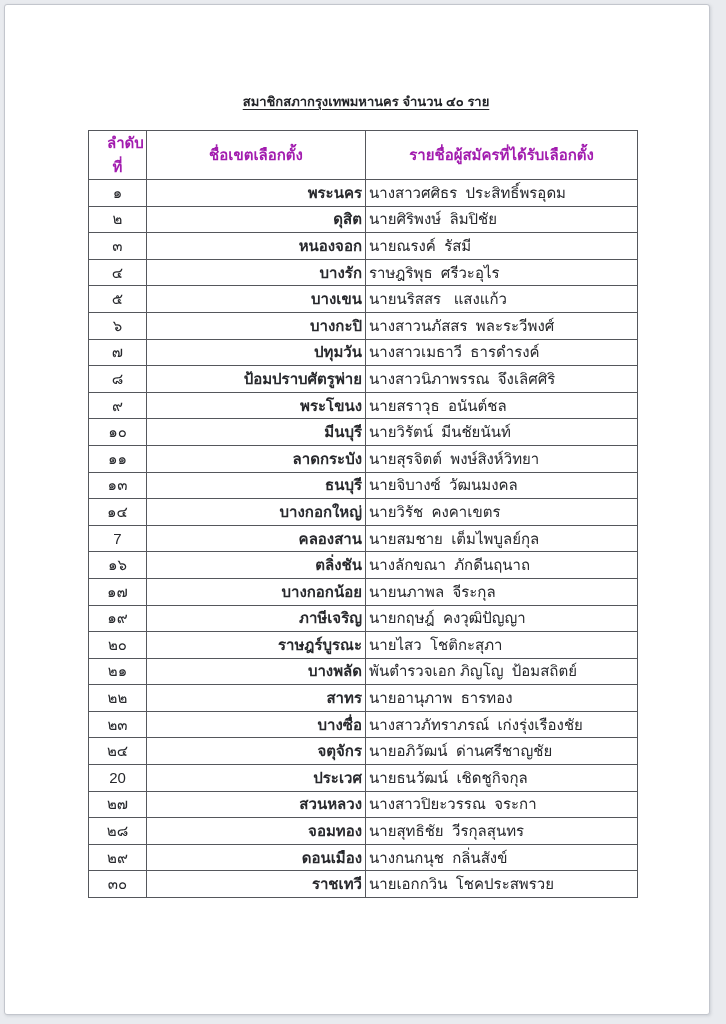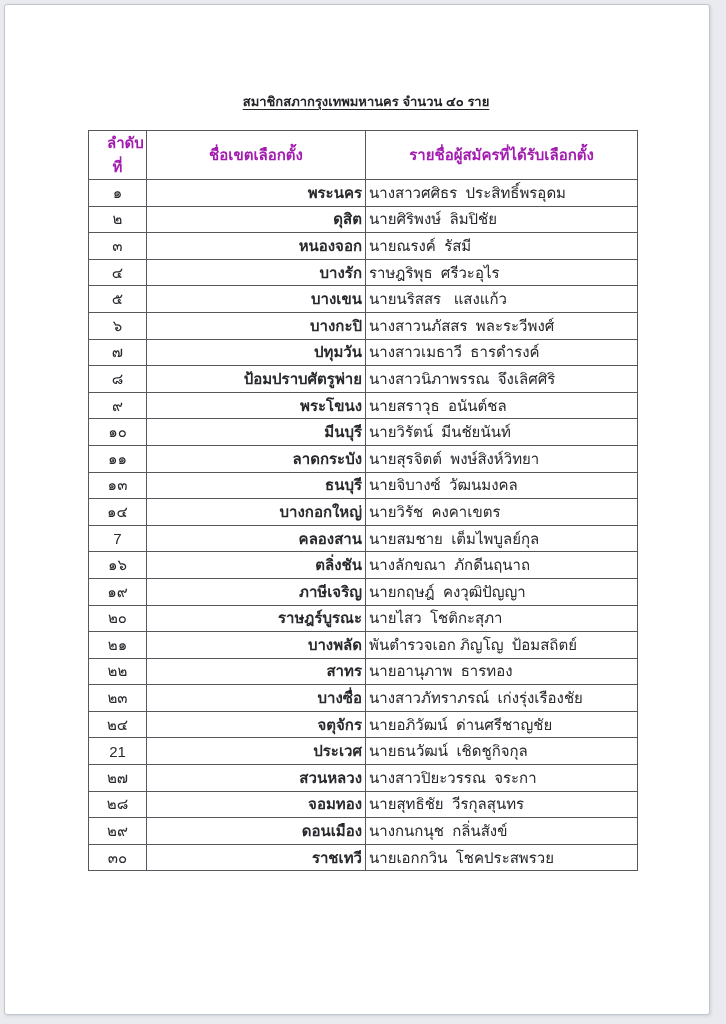--- a/index.html
+++ b/index.html
@@ -164,20 +164,25 @@
           <td class="cell-no">7</td>
           <td class="cell-dist">คลองสาน</td>
           <td class="cell-name">นายสมชาย  เต็มไพบูลย์กุล</td>
         </tr>
         <tr>
           <td class="cell-no">๑๖</td>
           <td class="cell-dist">ตลิ่งชัน</td>
           <td class="cell-name">นางลักขณา  ภักดีนฤนาถ</td>
         </tr>
         <tr>
+          <td class="cell-no">๑๗</td>
+          <td class="cell-dist">บางกอกน้อย</td>
+          <td class="cell-name">นายนภาพล  จีระกุล</td>
+        </tr>
+        <tr>
           <td class="cell-no">๑๙</td>
           <td class="cell-dist">ภาษีเจริญ</td>
           <td class="cell-name">นายกฤษฎ์  คงวุฒิปัญญา</td>
         </tr>
         <tr>
           <td class="cell-no">๒๐</td>
           <td class="cell-dist">ราษฎร์บูรณะ</td>
           <td class="cell-name">นายไสว  โชติกะสุภา</td>
         </tr>
         <tr>
@@ -194,21 +199,21 @@
           <td class="cell-no">๒๓</td>
           <td class="cell-dist">บางซื่อ</td>
           <td class="cell-name">นางสาวภัทราภรณ์  เก่งรุ่งเรืองชัย</td>
         </tr>
         <tr>
           <td class="cell-no">๒๔</td>
           <td class="cell-dist">จตุจักร</td>
           <td class="cell-name">นายอภิวัฒน์  ด่านศรีชาญชัย</td>
         </tr>
         <tr>
-          <td class="cell-no">21</td>
+          <td class="cell-no">20</td>
           <td class="cell-dist">ประเวศ</td>
           <td class="cell-name">นายธนวัฒน์  เชิดชูกิจกุล</td>
         </tr>
         <tr>
           <td class="cell-no">๒๗</td>
           <td class="cell-dist">สวนหลวง</td>
           <td class="cell-name">นางสาวปิยะวรรณ  จระกา</td>
         </tr>
         <tr>
           <td class="cell-no">๒๘</td>

